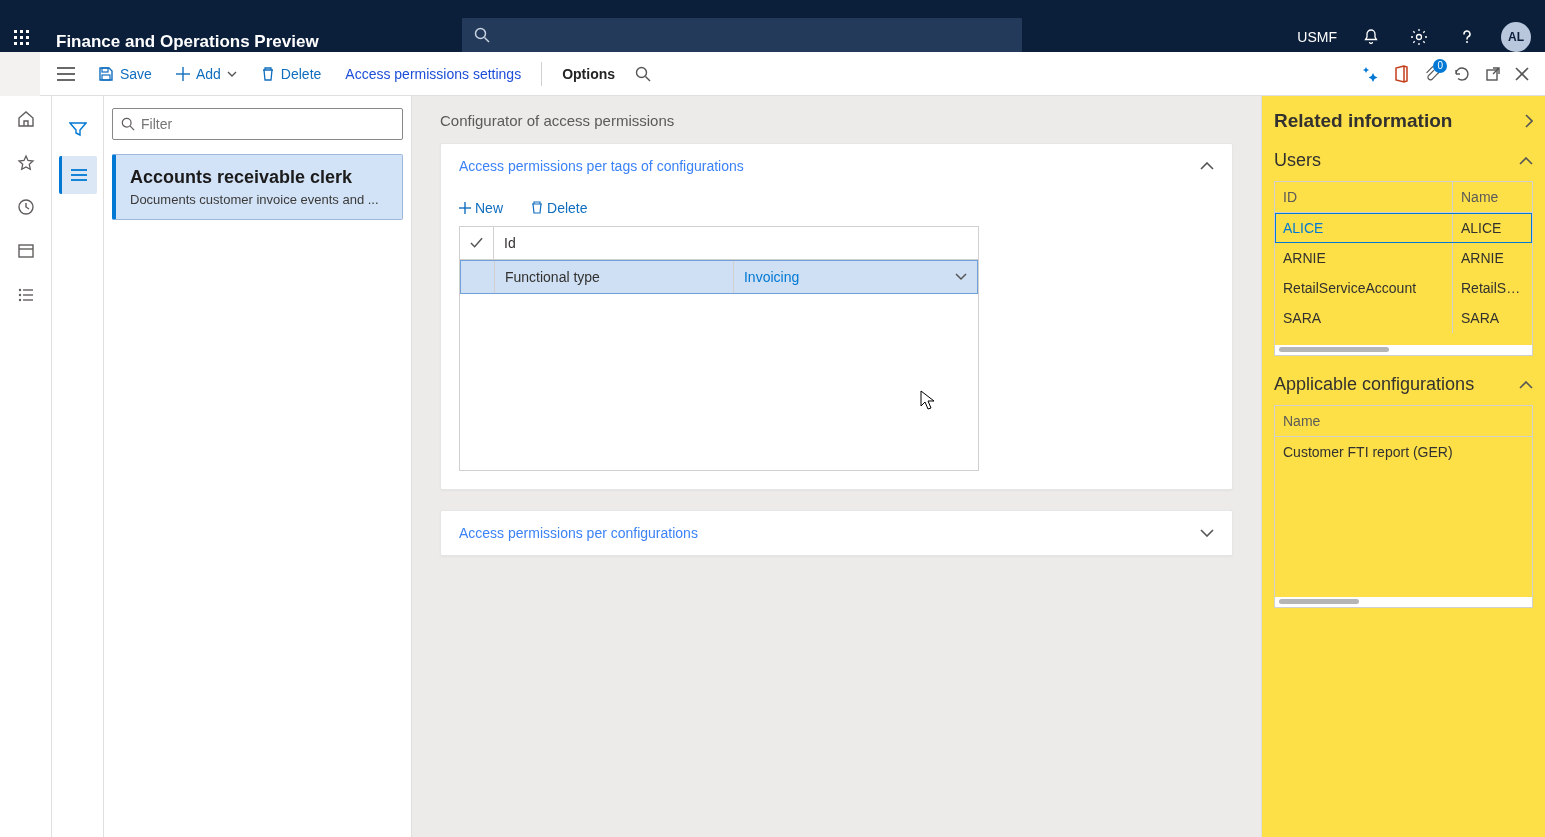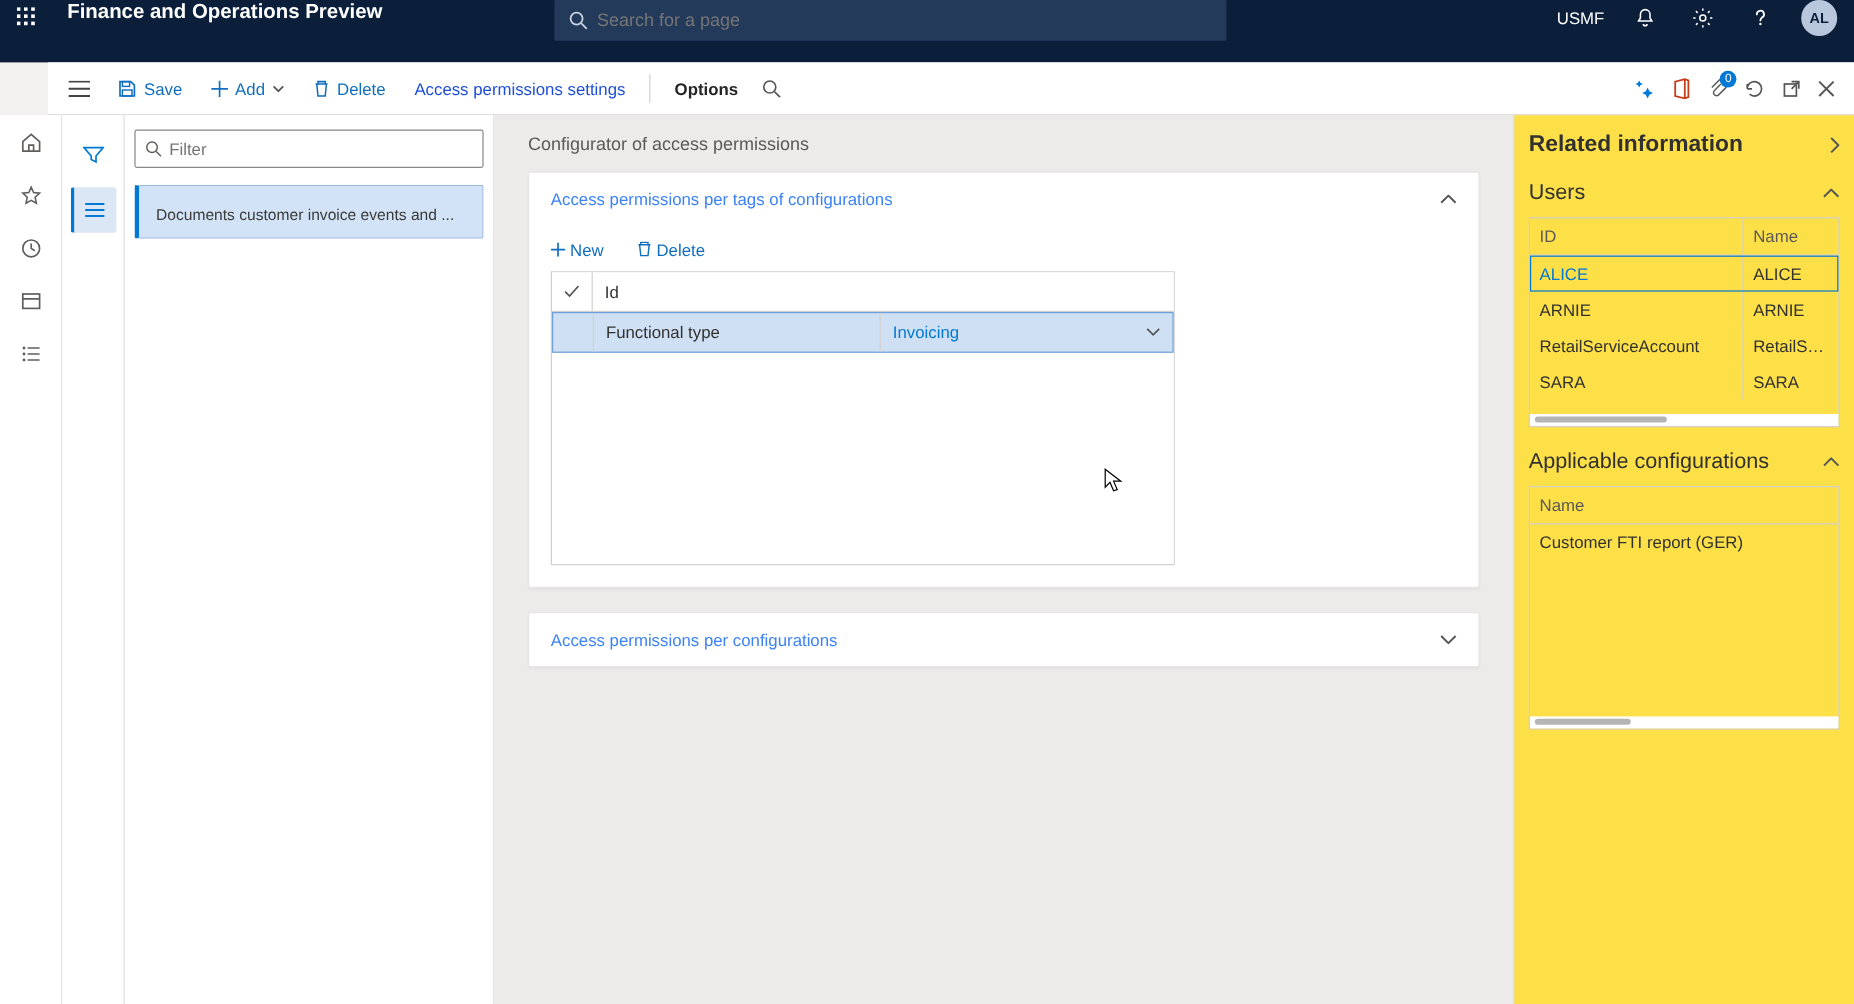--- a/index.html
+++ b/index.html
@@ -1,19 +1,19 @@
 <!DOCTYPE html>
 <html><head>
 <meta charset="utf-8">
 <style>
   * { box-sizing: border-box; margin: 0; padding: 0; }
   html, body { height: 100%; font-family: "Segoe UI", Arial, sans-serif; font-size: 14px; color: #323130; background: #f3f2f1; overflow: hidden; }
 
   
-  .topnav { height: 52px; background: #0b1f3a; color: #fff; display: flex; align-items: flex-start; padding: 0 8px; gap: 10px; }
+  .topnav { height: 52px; background: #0b1f3a; color: #fff; display: flex; align-items: flex-end; padding: 0 8px; gap: 10px; }
   .topnav .waffle { width: 36px; height: 36px; display: flex; align-items: center; justify-content: center; cursor: pointer; }
   .topnav .brand { font-size: 17px; font-weight: 600; margin-left: 10px; }
   .topnav .search { flex: 0 0 560px; height: 34px; background: #233a5b; border-radius: 1px; display: flex; align-items: center; padding: 0 12px; margin-left: auto; margin-right: auto; }
   .topnav .search input { background: transparent; border: none; outline: none; color: #ddd; font-size: 15px; margin-left: 8px; flex: 1; }
   .topnav .right { margin-left: auto; display: flex; align-items: center; gap: 20px; padding-right: 6px; }
   .topnav .right .company { font-size: 14px; font-weight: 500; }
   .topnav .icon-btn { width: 28px; height: 28px; display: flex; align-items: center; justify-content: center; cursor: pointer; color: #fff; }
   .topnav .avatar { width: 30px; height: 30px; border-radius: 50%; background: #b9c7dd; color: #0b1f3a; display: flex; align-items: center; justify-content: center; font-size: 12px; font-weight: 600; }
 
   
@@ -107,21 +107,20 @@
           <rect x="12" y="12" width="3" height="3"></rect>
         </g>
       </svg>
   </div>
   <div class="brand">Finance and Operations Preview</div>
   <div class="search">
     <svg width="16" height="16" viewBox="0 0 16 16">
         <circle cx="6.5" cy="6.5" r="5" fill="none" stroke="#c8d2e0" stroke-width="1.5"></circle>
         <line x1="10.5" y1="10.5" x2="15" y2="15" stroke="#c8d2e0" stroke-width="1.5"></line>
       </svg>
-    <input placeholder="Search for a page" style="">
   </div>
   <div class="right">
     <div class="company">USMF</div>
     <div class="icon-btn">
       <svg width="18" height="18" viewBox="0 0 18 18">
           <path d="M9 2a4 4 0 0 1 4 4v3l1.5 2.5H3.5L5 9V6a4 4 0 0 1 4-4Z" fill="none" stroke="#fff" stroke-width="1.3"></path>
           <path d="M7.5 14a1.5 1.5 0 0 0 3 0" fill="none" stroke="#fff" stroke-width="1.3"></path>
         </svg>
     </div>
     <div class="icon-btn">
@@ -277,20 +276,21 @@
     </div>
     <div class="inner">
       <div class="filterbox">
         <svg width="14" height="14" viewBox="0 0 16 16">
             <circle cx="6.5" cy="6.5" r="5" fill="none" stroke="#605e5c" stroke-width="1.4"></circle>
             <line x1="10.5" y1="10.5" x2="15" y2="15" stroke="#605e5c" stroke-width="1.4"></line>
           </svg>
         <input placeholder="Filter" style="">
       </div>
       <div class="card">
+        <div class="title">Accounts receivable clerk</div>
         <div class="sub">Documents customer invoice events and ...</div>
       </div>
     </div>
   </div>
 
   <div class="main">
     <div class="pagetitle">Configurator of access permissions</div>
 
     <div class="panel">
       <div class="panel-header">

